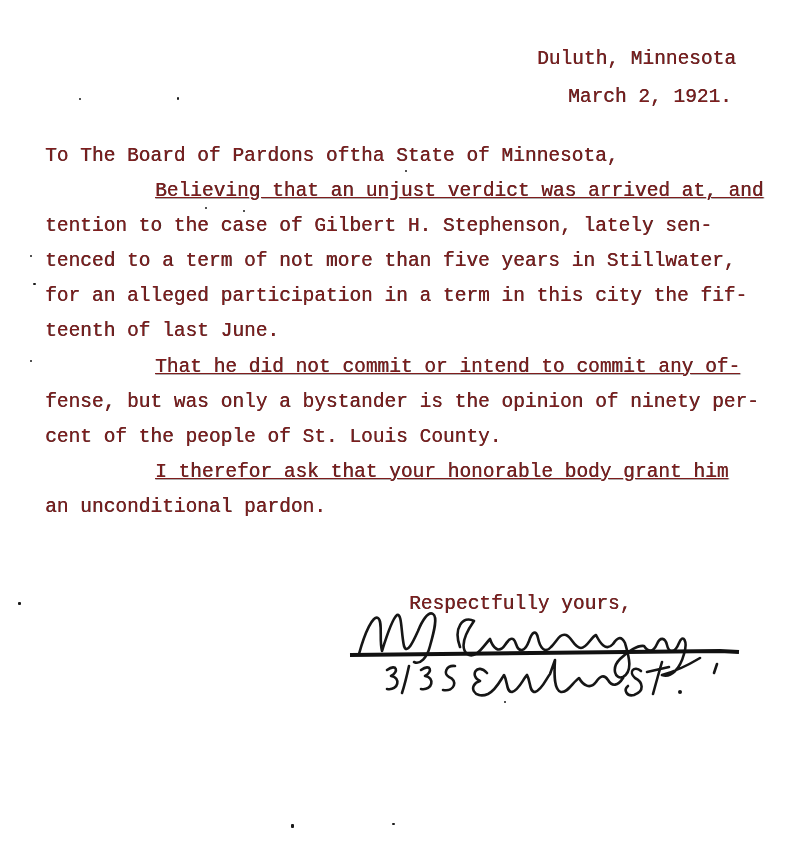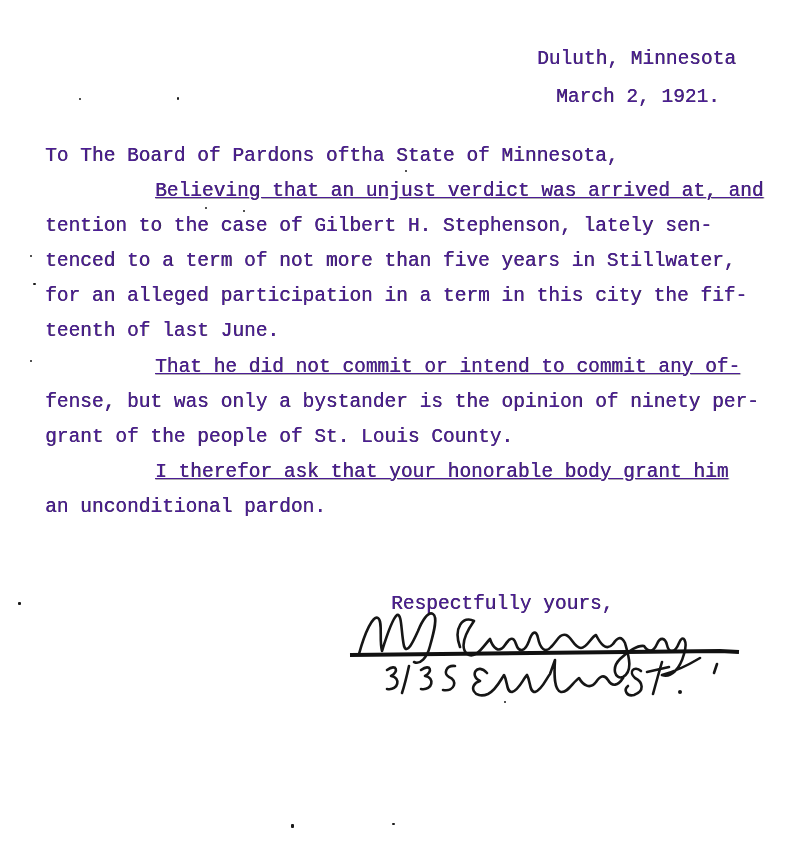--- a/index.html
+++ b/index.html
@@ -1,18 +1,18 @@
 <!DOCTYPE html>
 <html><head>
 <meta charset="utf-8">
 <style>
   html,body{margin:0;padding:0;background:#ffffff;}
   .page{
     position:relative;width:800px;height:846px;background:#ffffff;overflow:hidden;
-    font-family:"Liberation Mono","DejaVu Sans Mono",monospace;color:#4c1d95;
+    font-family:"Liberation Mono","DejaVu Sans Mono",monospace;color:#7f1d1d;
   }
   .tw{
     font-size:19.5px;
     white-space:pre;
     letter-spacing:0px;
     text-shadow:0.4px 0.4px 0.6px rgba(15,15,15,0.85);
   }
   .abs{position:absolute;}
   .bodyblock{position:absolute;left:45px;top:139px;width:745px;}
   .line{height:35.1px;line-height:35.1px;}
@@ -22,37 +22,37 @@
   .sig-stroke{fill:none;stroke:#161616;stroke-width:2.6;stroke-linecap:round;stroke-linejoin:round;}
   .sig-rule{fill:none;stroke:#111111;stroke-width:4;stroke-linecap:butt;}
   .sig-dot{fill:#161616;stroke:none;}
 </style>
 </head>
 <body>
 
 <div class="page">
 
   <div class="abs tw" style="left:537px;top:48px;">Duluth, Minnesota</div>
-  <div class="abs tw" style="left:556px;top:86px;">March 2, 1921.</div>
+  <div class="abs tw" style="left:568px;top:86px;">March 2, 1921.</div>
 
   <div class="bodyblock">
     <div class="line tw">To The Board of Pardons oftha State of Minnesota,</div>
     <div class="line tw indent">Believing that an unjust verdict was arrived at, and</div>
     <div class="line tw">tention to the case of Gilbert H. Stephenson, lately sen-</div>
     <div class="line tw">tenced to a term of not more than five years in Stillwater,</div>
     <div class="line tw">for an alleged participation in a term in this city the fif-</div>
     <div class="line tw">teenth of last June.</div>
     <div class="line tw indent">That he did not commit or intend to commit any of-</div>
     <div class="line tw">fense, but was only a bystander is the opinion of ninety per-</div>
-    <div class="line tw">grant of the people of St. Louis County.</div>
+    <div class="line tw">cent of the people of St. Louis County.</div>
     <div class="line tw indent">I therefor ask that your honorable body grant him</div>
     <div class="line tw">an unconditional pardon.</div>
   </div>
 
-  <div class="abs tw" style="left:391px;top:593px;">Respectfully yours,</div>
+  <div class="abs tw" style="left:409px;top:593px;">Respectfully yours,</div>
 
   <svg class="sig-svg" width="430" height="105" viewBox="0 0 430 105" role="img" aria-label="M J Castonguay">
 
     <path class="sig-stroke" d="M24,52 C30,30 38,13 43,16 C48,19 44,38 47,49 C51,36 57,17 62,13 C67,11 66,30 69,44 C72,53 78,40 83,29 C87,19 93,9 98,12 C103,15 99,30 95,44 C92,56 85,63 79,60"></path>
     <path class="sig-stroke" d="M125,45 C118,26 128,13 139,19 C132,29 124,44 132,52 C141,58 149,43 155,37 C158,46 164,52 170,43 C174,37 178,33 181,42 C184,51 190,50 194,39 C197,30 201,27 203,36 C205,46 210,52 216,45 C222,39 225,31 231,33 C237,35 239,46 246,46 C252,46 256,35 261,33 C265,41 271,50 278,42 C282,36 286,33 290,41 C293,52 299,69 288,75 C280,78 276,66 285,57 C293,49 303,43 309,44 C313,50 318,51 322,42 C325,35 330,35 332,43 C334,52 340,51 344,41 C348,31 353,39 349,52 C345,67 336,76 327,73 C338,70 355,62 365,56"></path>
 
     <path class="sig-rule" d="M15,53 L385,49 L404,50"></path>
 
     <path class="sig-stroke" d="M52,68 C62,61 64,70 56,74 C66,75 64,89 52,87"></path>
     <path class="sig-stroke" d="M74,64 C72,73 70,82 67,91"></path>

